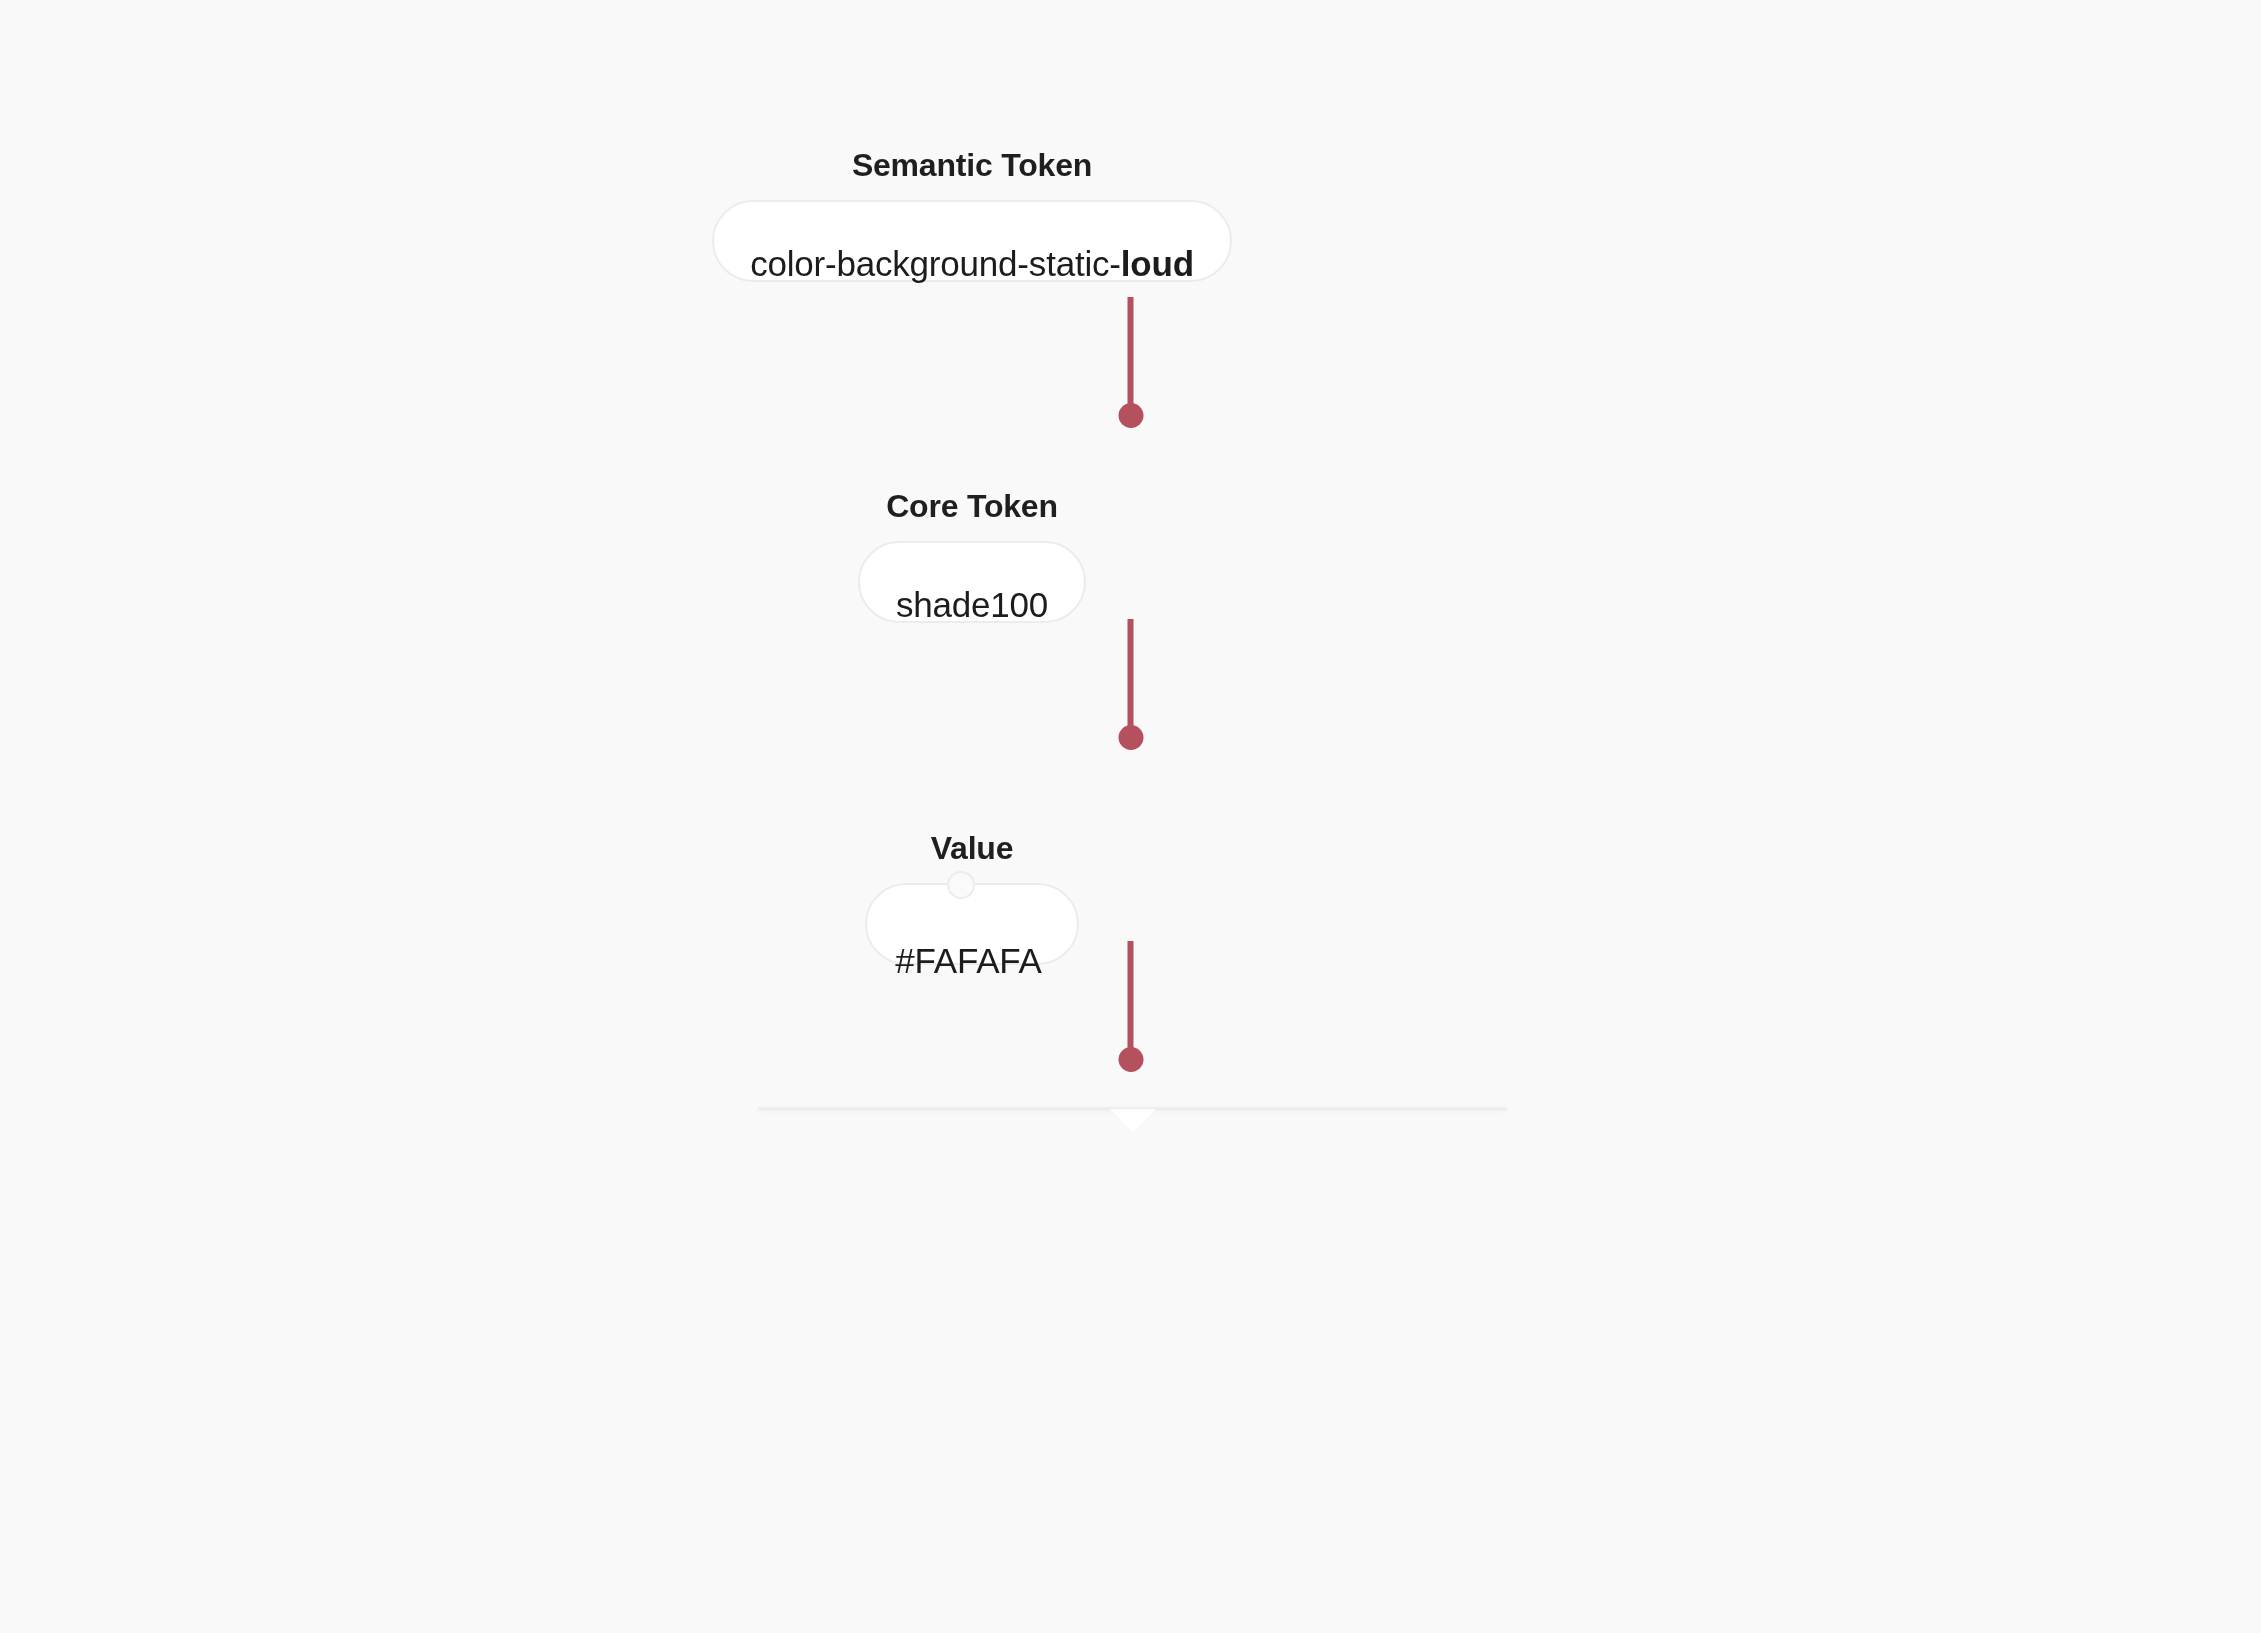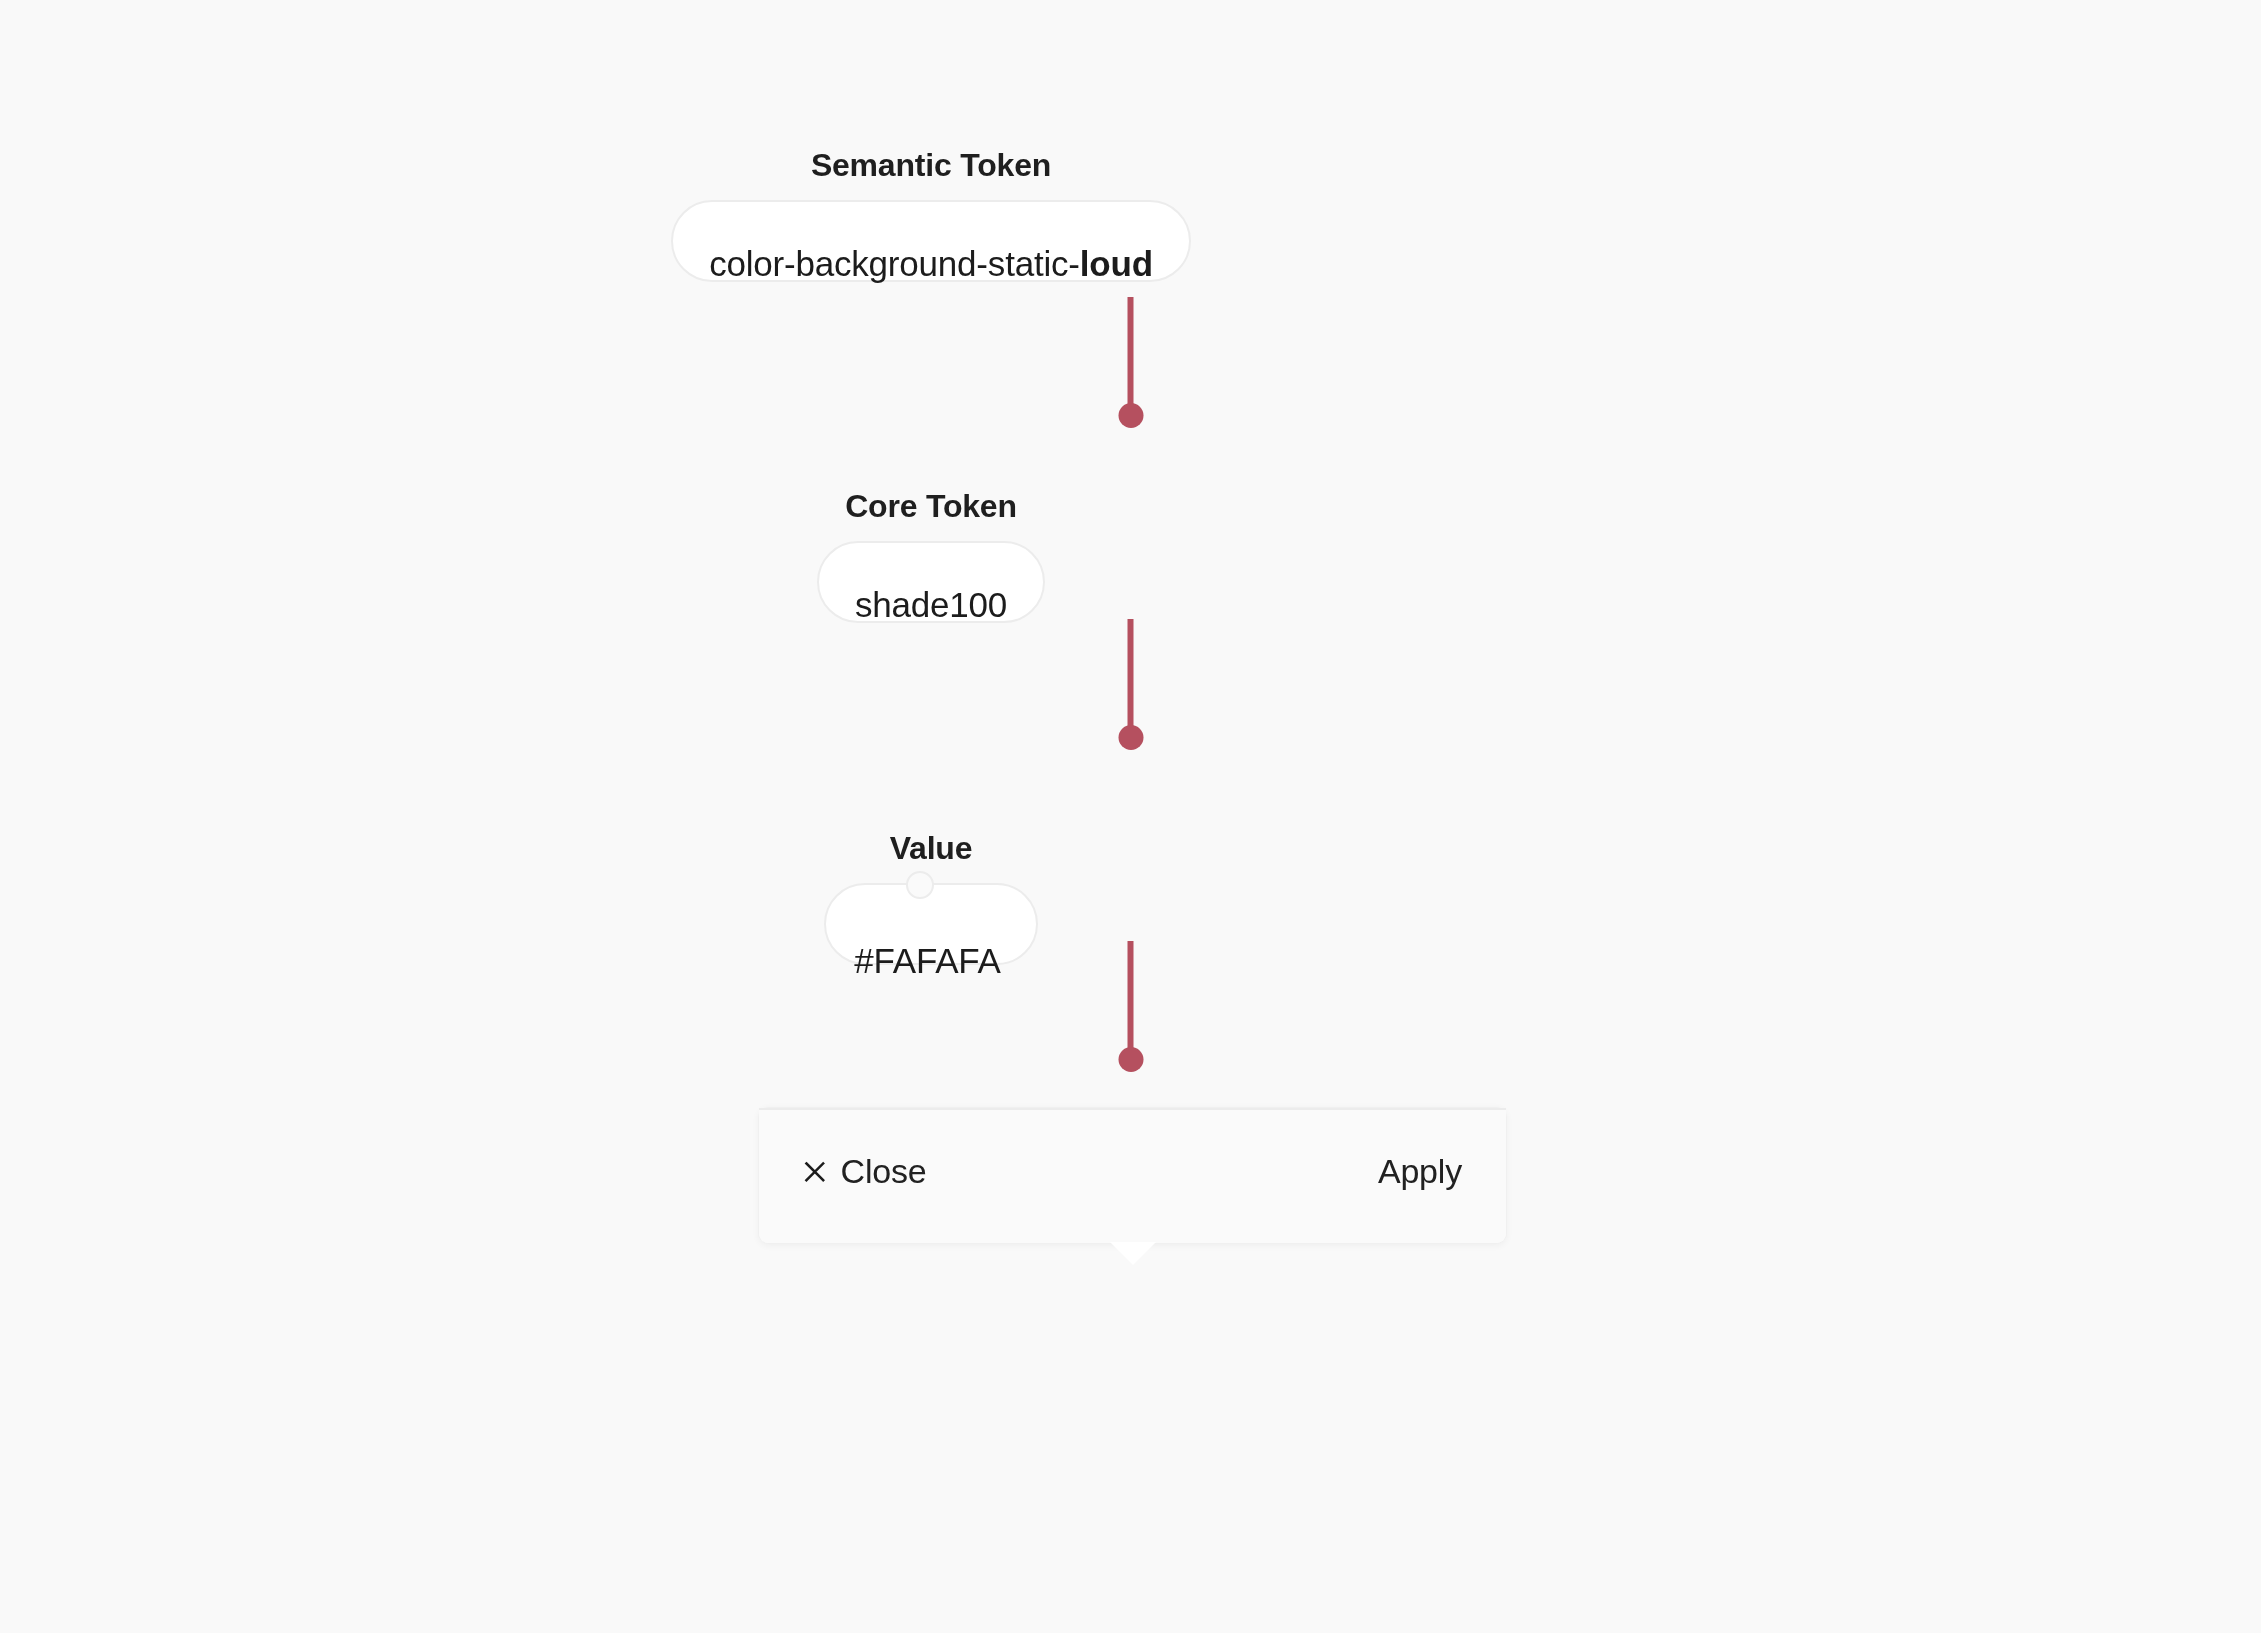--- a/index.html
+++ b/index.html
@@ -21,20 +21,21 @@
   }
 
   
   .node-group {
     position: absolute;
     left: 0;
     width: 1862px;
     display: flex;
     flex-direction: column;
     align-items: center;
+    padding-left: 41px;
   }
 
   .node-heading {
     font-size: 32px;
     font-weight: bold;
     color: #1f1f1f;
     letter-spacing: -0.2px;
     line-height: 1;
     white-space: nowrap;
   }
@@ -209,28 +210,17 @@
     </div>
   </div>
 
   <div class="connector" style="top:941px;">
     <div class="connector-line" style="height:108px;"></div>
     <div class="connector-dot"></div>
   </div>
 
   <div class="popover">
     <div class="popover-divider"></div>
-    <div class="popover-footer">
-      <button class="footer-btn">
-        <svg class="close-x" viewBox="0 0 24 24">
-          <path d="M3.5 3.5 L20.5 20.5 M20.5 3.5 L3.5 20.5" stroke="#1c1c1c" stroke-width="2.6" stroke-linecap="square" fill="none"></path>
-        </svg>
-        <span>Close</span>
-      </button>
-      <button class="footer-btn">
-        <span>Apply</span>
-      </button>
-    </div>
     <div class="popover-tail"></div>
   </div>
 
 </div>
 
 
 </body></html>

